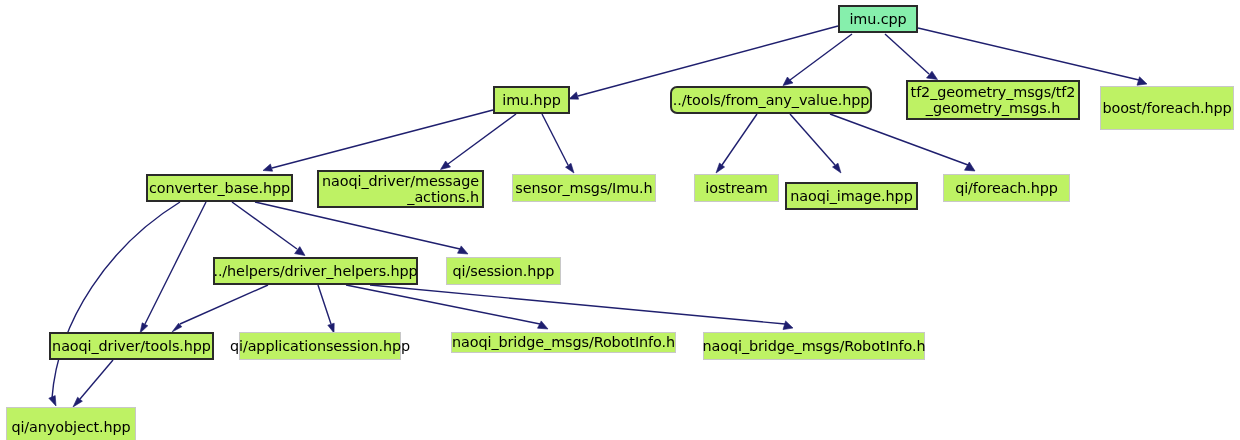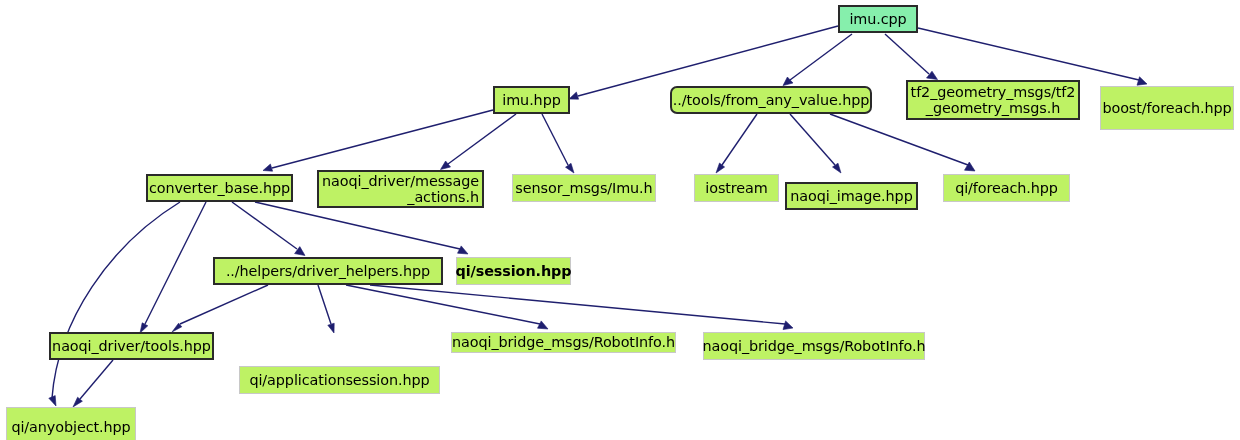--- a/index.html
+++ b/index.html
@@ -164,21 +164,21 @@
       <div class="node-box strong" style="left: 898px; top: 80px; width: 174px; height: 40px; margin-left: 8px;">tf2_geometry_msgs/tf2
 _geometry_msgs.h</div>
       <div class="node-box " style="left: 1100px; top: 86px; width: 134px; height: 44px;">boost/foreach.hpp</div>
       <div class="node-box strong" style="left: 146px; top: 174px; width: 147px; height: 28px;">converter_base.hpp</div>
       <div class="node-box strong" style="left: 317px; top: 170px; width: 167px; height: 38px; text-align: right;">naoqi_driver/message
 _actions.h</div>
       <div class="node-box " style="left: 512px; top: 174px; width: 144px; height: 28px;">sensor_msgs/Imu.h</div>
       <div class="node-box " style="left: 678px; top: 174px; width: 85px; height: 28px; margin-left: 16px;">iostream</div>
       <div class="node-box strong" style="left: 785px; top: 174px; width: 133px; height: 28px; margin-top: 8px;">naoqi_image.hpp</div>
       <div class="node-box " style="left: 943px; top: 174px; width: 127px; height: 28px;">qi/foreach.hpp</div>
-      <div class="node-box strong" style="left: 213px; top: 257px; width: 230px; height: 28px;">../helpers/driver_helpers.hpp</div>
-      <div class="node-box " style="left: 456px; top: 257px; width: 115px; height: 28px; font-weight: bold;">qi/session.hpp</div>
+      <div class="node-box strong" style="left: 213px; top: 257px; width: 205px; height: 28px;">../helpers/driver_helpers.hpp</div>
+      <div class="node-box " style="left: 446px; top: 257px; width: 115px; height: 28px;">qi/session.hpp</div>
       <div class="node-box strong" style="left: 49px; top: 332px; width: 165px; height: 28px;">naoqi_driver/tools.hpp</div>
-      <div class="node-box " style="left: 239px; top: 332px; width: 201px; height: 28px; margin-top: 34px;">qi/applicationsession.hpp</div>
+      <div class="node-box " style="left: 239px; top: 332px; width: 162px; height: 28px;">qi/applicationsession.hpp</div>
       <div class="node-box " style="left: 451px; top: 332px; width: 225px; height: 21px;">naoqi_bridge_msgs/RobotInfo.h</div>
       <div class="node-box " style="left: 703px; top: 332px; width: 222px; height: 28px;">naoqi_bridge_msgs/RobotInfo.h</div>
       <div class="node-box " style="left: 6px; top: 407px; width: 130px; height: 40px;">qi/anyobject.hpp</div>
     </div>
 </div>
 
 </body></html>

